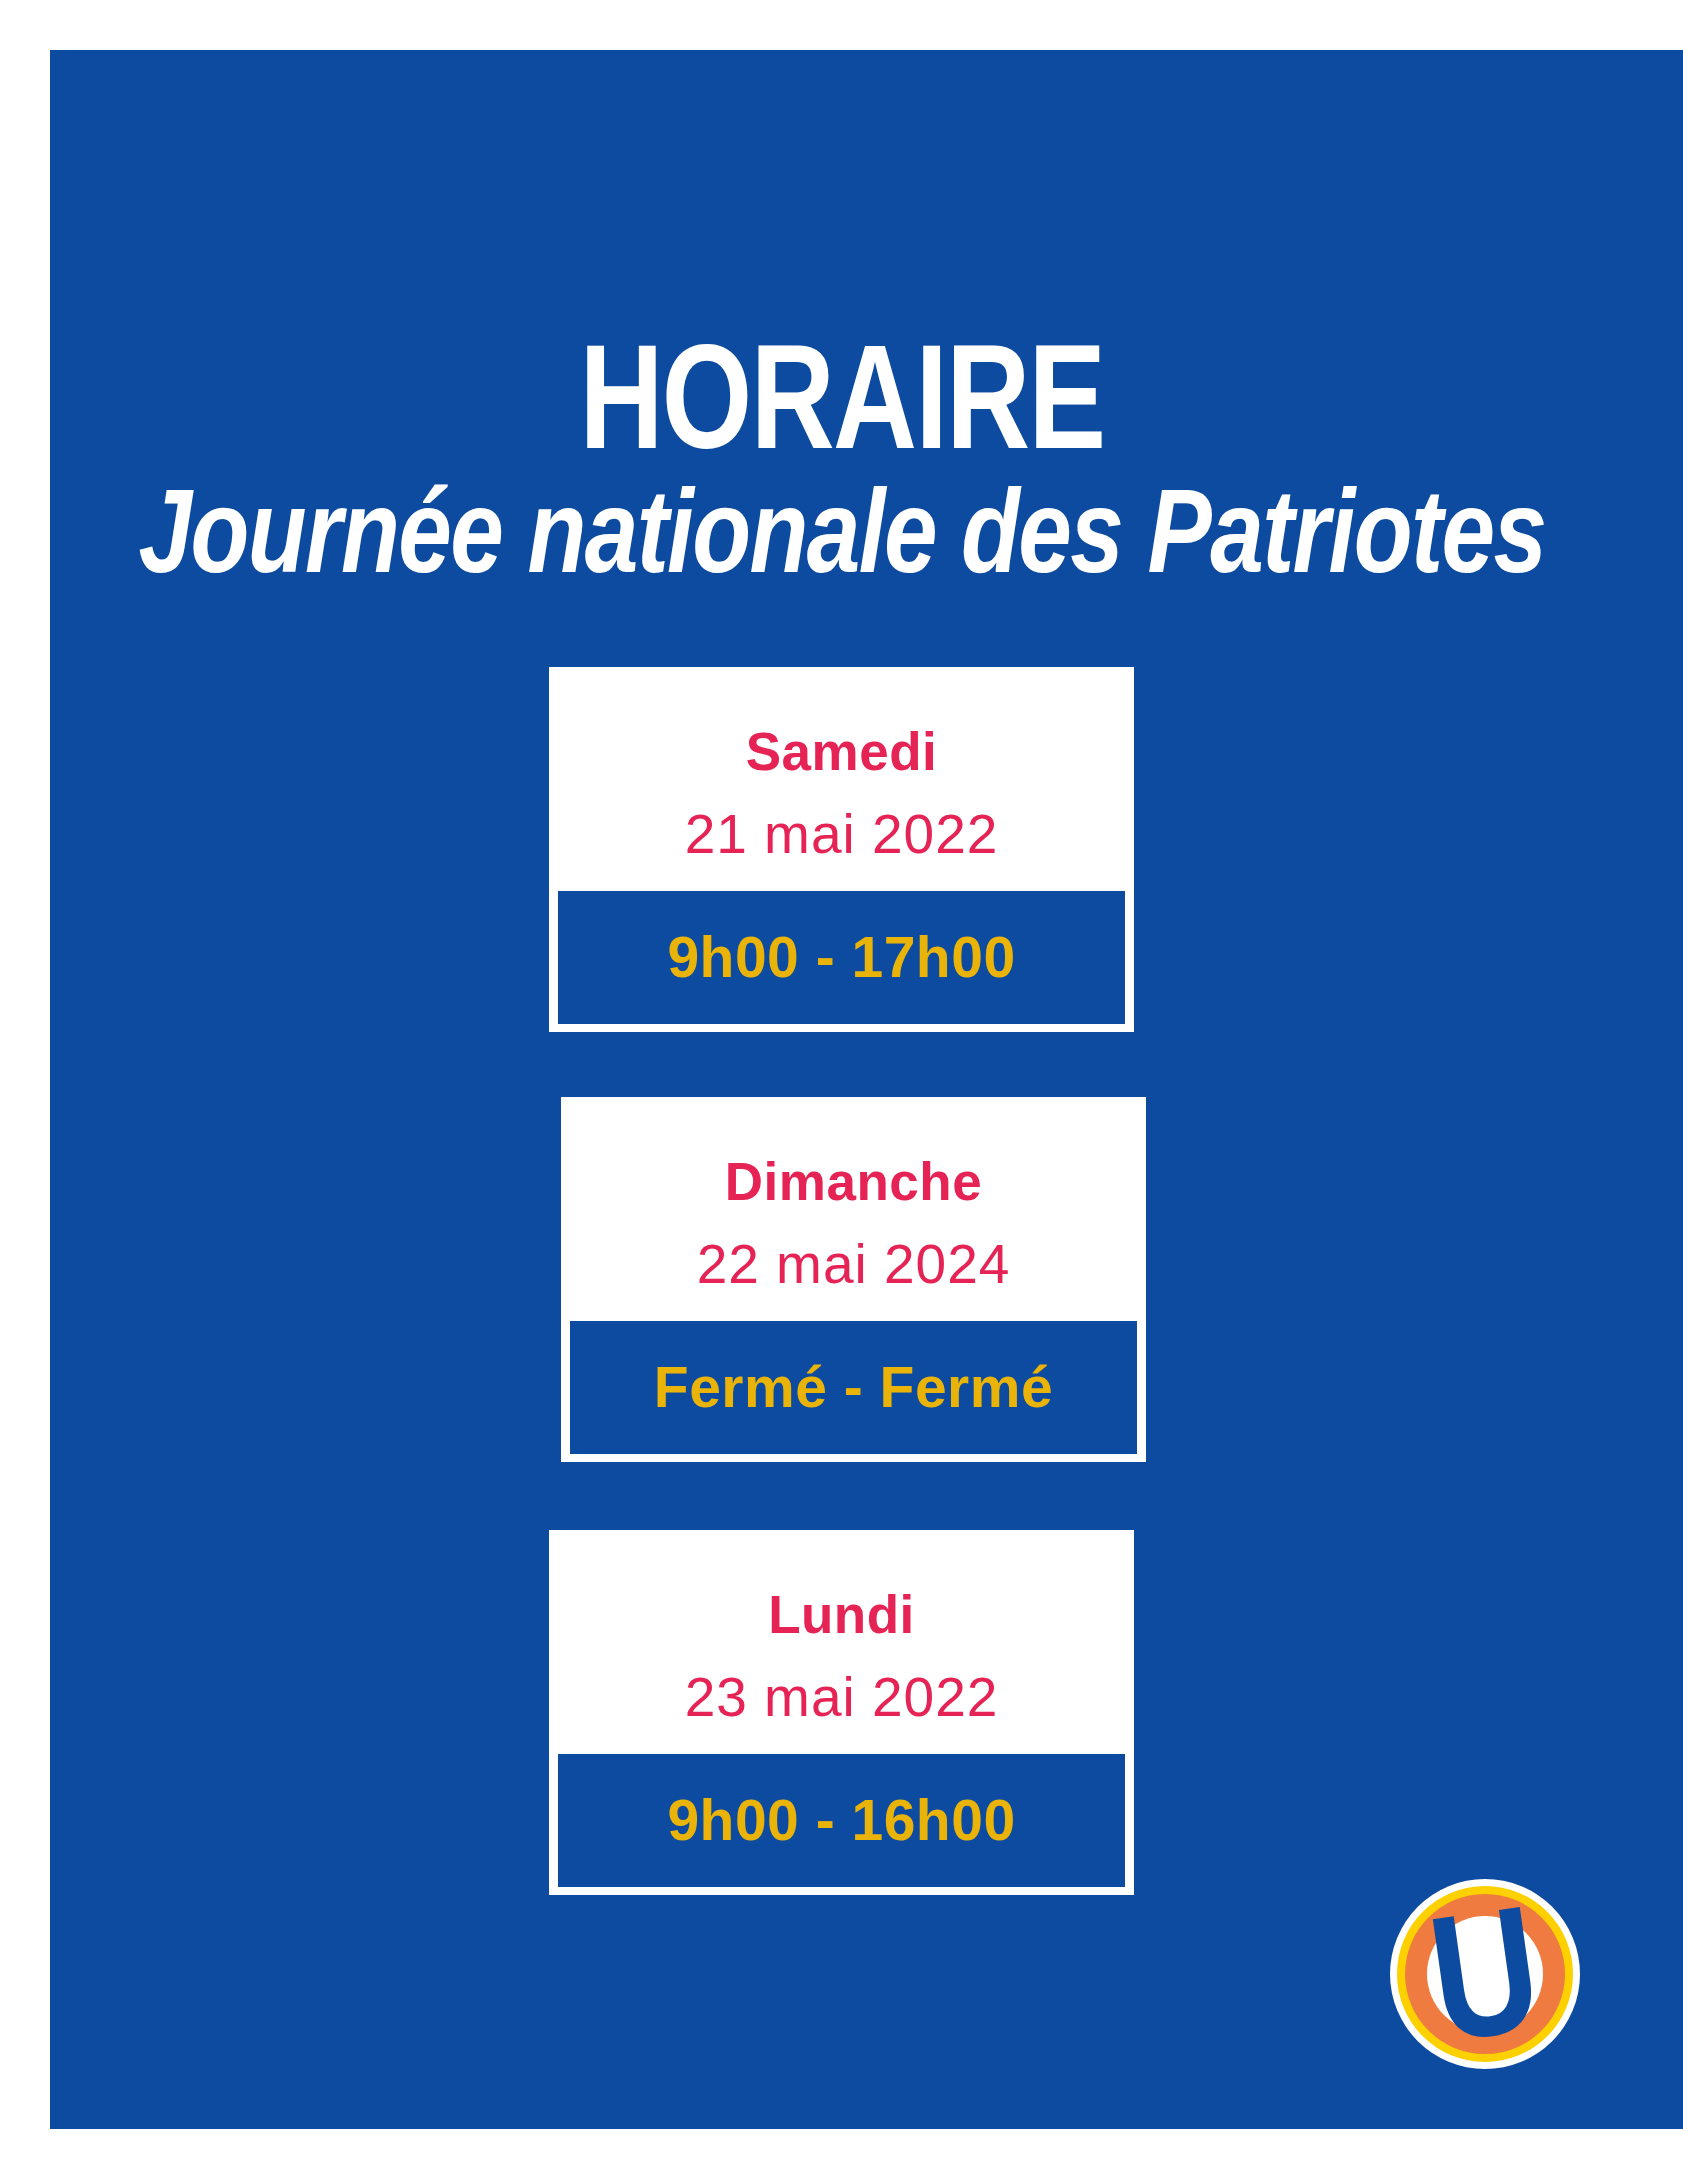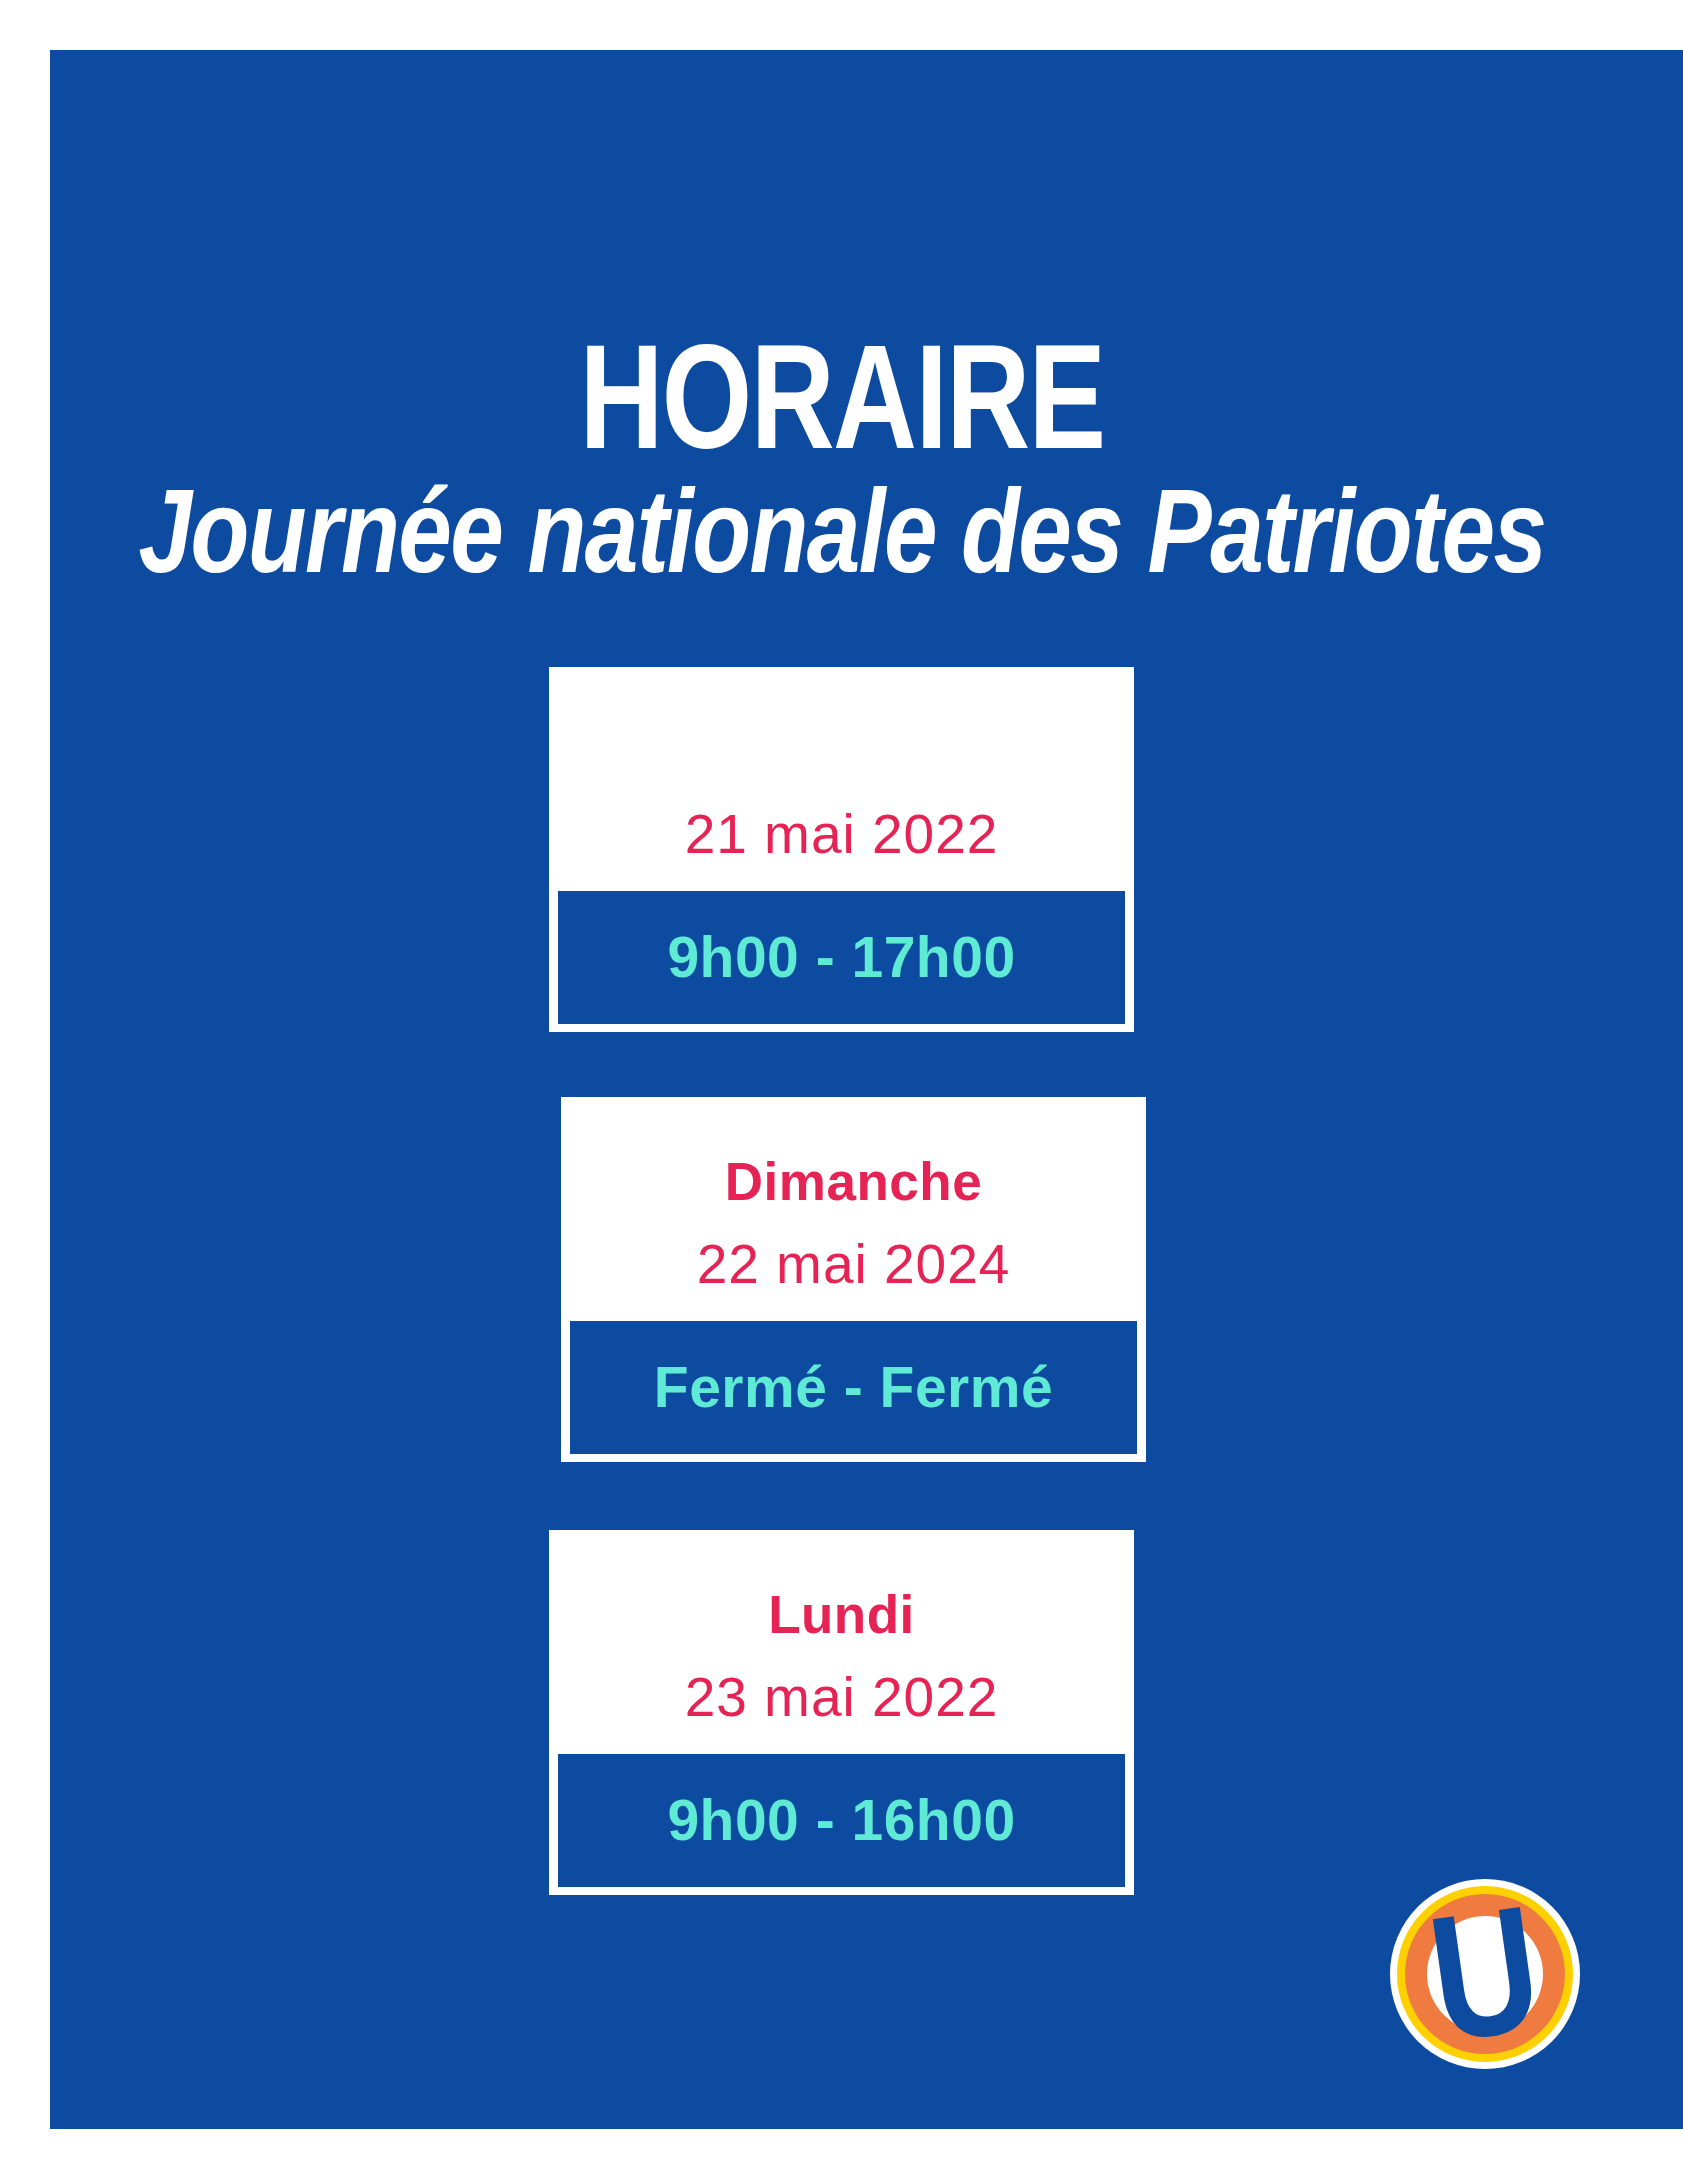--- a/index.html
+++ b/index.html
@@ -43,21 +43,21 @@
     display:flex;align-items:center;justify-content:center;
     color:var(--pink,#e62355);font-size:55px;font-weight:400;line-height:1;
     letter-spacing:1px;
   }
   .hours-bar{
     position:absolute;left:9px;right:9px;top:224px;height:133px;
     background:var(--blue,#0c4b9f);
     display:flex;align-items:center;justify-content:center;
   }
   .hours-text{
-    color:#5eead4;font-size:57px;font-weight:bold;line-height:1;
+    color:#eab308;font-size:57px;font-weight:bold;line-height:1;
     letter-spacing:0.5px;white-space:nowrap;
   }
   .logo{
     position:absolute;left:1340px;top:1829px;width:190px;height:190px;
   }
   
   .logo .circ{position:absolute;border-radius:50%;}
   .logo .c-outer{inset:0;background:#ffffff;}
   .logo .c-yellow{inset:7px;background:var(--yellow,#fdd000);}
   .logo .c-orange{inset:15px;background:var(--orange,#ef7b41);}
@@ -71,20 +71,21 @@
 </head>
 <body style="--blue: #0c4b9f; --pink: #e62355; --yellow: #fdd000; --orange: #ef7b41;">
 
 <div class="panel">
 
   <div class="title">HORAIRE</div>
 
   <div class="subtitle">Journée nationale des Patriotes</div>
 
   <div class="card c1">
+    <div class="day">Samedi</div>
     <div class="date">21 mai 2022</div>
     <div class="hours-bar">
       <span class="hours-text">9h00 - 17h00</span>
     </div>
   </div>
 
   <div class="card c2">
     <div class="day">Dimanche</div>
     <div class="date">22 mai 2024</div>
     <div class="hours-bar">

